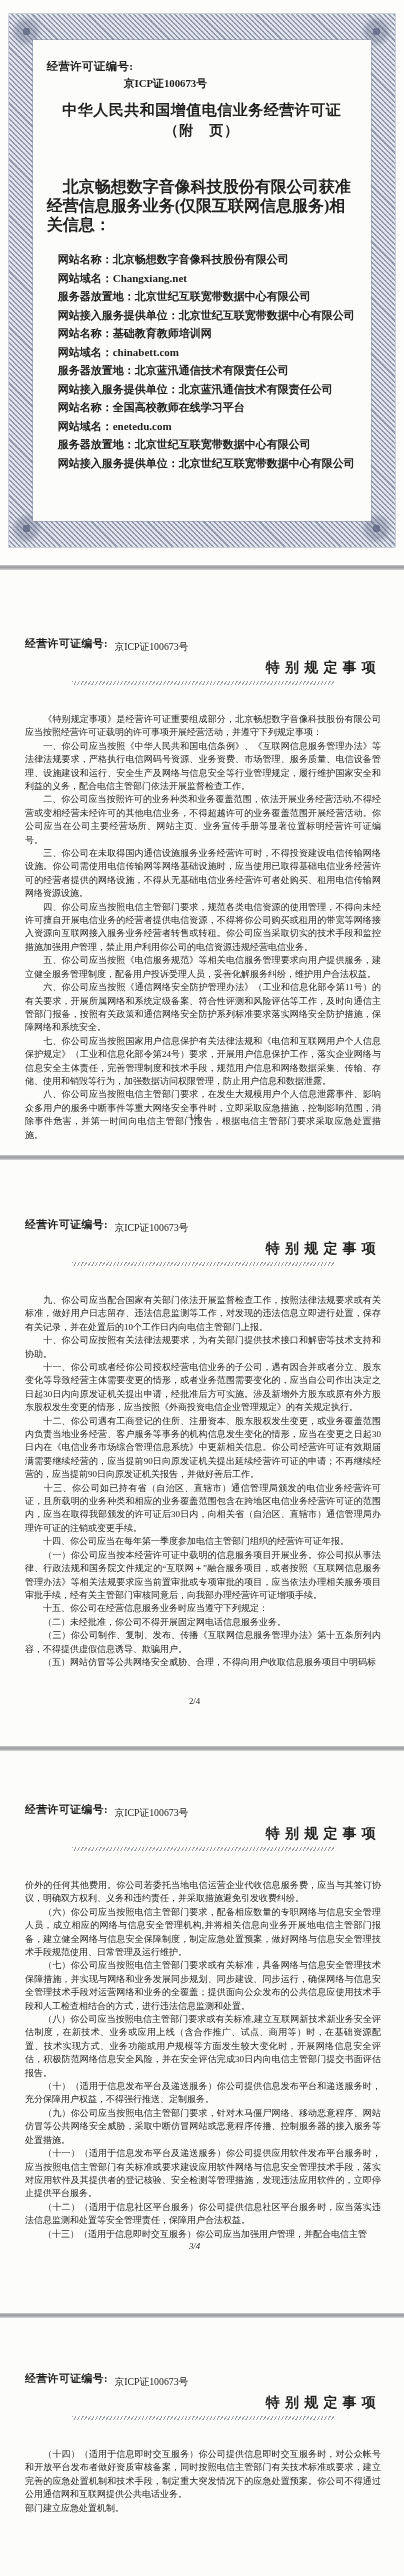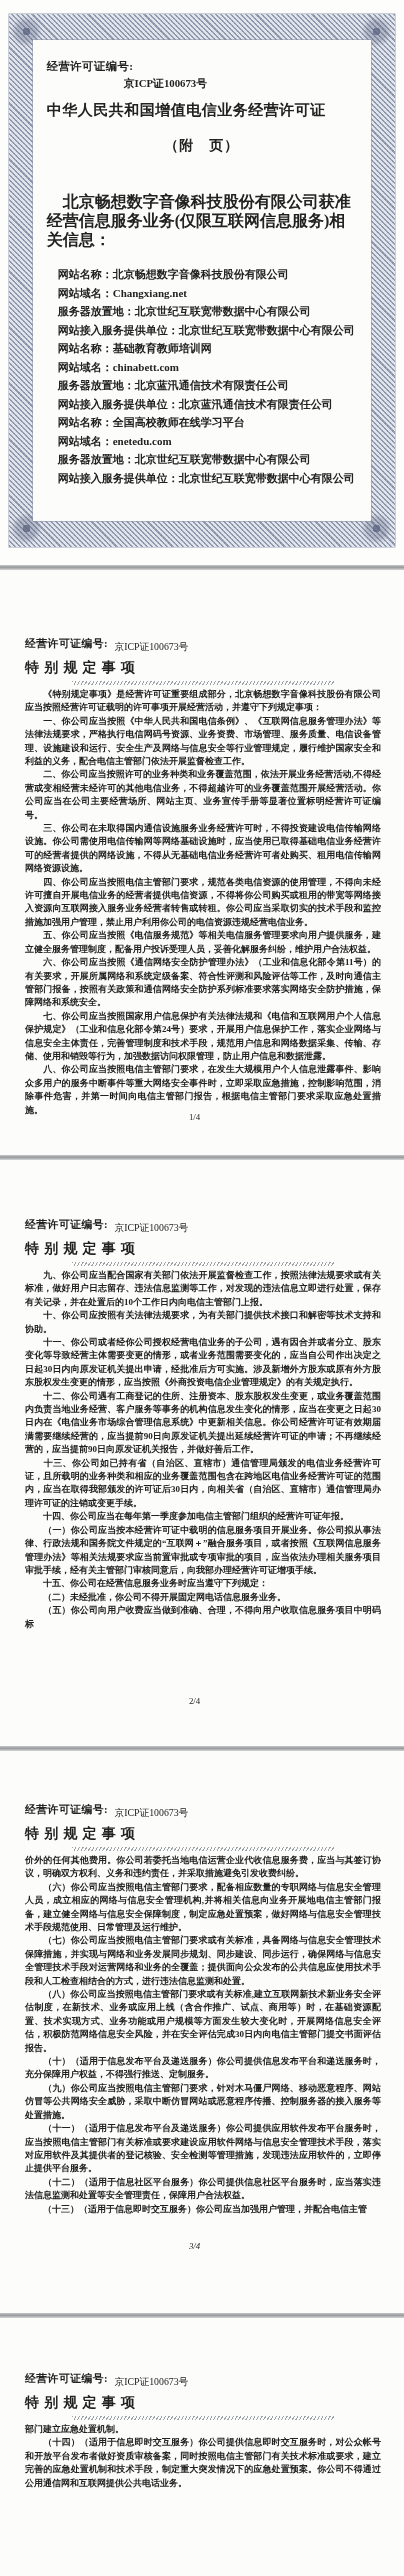--- a/index.html
+++ b/index.html
@@ -31,44 +31,44 @@
     background-size:36px 36px;
     background-position:0 0,100% 0,0 100%,100% 100%;
   }
   .cert-inner{
     position:absolute;inset:26px 24px;background:#fcfcfa;
     box-shadow:0 0 0 0.5px #848da0;
     padding:18.5px 14.4px 0 13.4px;box-sizing:border-box;
   }
   .cert-no-label{font-size:11.3px;font-weight:bold;letter-spacing:0.5px;}
   .cert-no-value{font-size:10.8px;font-weight:bold;margin:3.1px 0 0 77px;}
-  .cert-title{font-size:15px;font-weight:bold;margin-top:10.3px;letter-spacing:0.5px;}
-  .cert-subtitle{font-size:14px;font-weight:bold;text-align:center;margin-top:17px;letter-spacing:1px;}
+  .cert-title{font-size:15px;font-weight:bold;text-align:center;margin-top:10.3px;letter-spacing:0.5px;}
+  .cert-subtitle{font-size:14px;font-weight:bold;text-align:center;margin-top:2px;letter-spacing:1px;}
   .cert-intro{font-size:16px;font-weight:bold;line-height:19px;margin-top:37px;text-indent:1em;}
   .cert-entries{margin-top:9.3px;}
   .cert-entry{font-size:11px;font-weight:bold;line-height:18.5px;text-indent:1em;}
   
   .pv-page{box-sizing:border-box;padding-left:25px;padding-right:24px;}
   .page-2{height:590px;padding-top:72px;}
   .page-3{height:591px;padding-top:63px;}
   .page-4{height:567px;padding-top:57px;}
   .page-5{height:560px;padding-top:59px;}
   .page-divider{
     position:absolute;top:0;left:0;right:0;height:4.6px;
     background:linear-gradient(to bottom,#c6c8ca,#97999c 45%,#d4d5d6);
   }
   .pv-header{display:flex;align-items:flex-start;}
   .pv-no-label{font-size:10.8px;font-weight:bold;letter-spacing:0.5px;}
   .pv-no-value{font-size:9.8px;margin:3.6px 0 0 6.2px;}
-  .pv-title{font-size:14px;font-weight:bold;text-align:left;letter-spacing:5.2px;margin-top:5.2px;}
+  .pv-title{font-size:14px;font-weight:bold;text-align:right;letter-spacing:5.2px;margin-top:5.2px;}
   .pv-zigzag{
     width:263px;height:3.6px;margin:4.6px auto 0;
     background:repeating-linear-gradient(120deg,#9da2a8 0 1px,rgba(255,255,255,0) 1px 3.1px);
   }
-  .pv-body{margin-top:3px;font-weight:bold;}
+  .pv-body{margin-top:28px;}
   .pv-body p{
     margin:0;font-size:9px;line-height:13.4px;text-align:justify;
     word-break:break-all;
   }
   .pv-footer{
     position:absolute;left:0;right:16px;text-align:center;
     font-size:8.8px;font-family:"Liberation Serif","DejaVu Serif",serif;
   }
   .page-2 .pv-footer{bottom:33px;}
   .page-3 .pv-footer{bottom:40px;}
@@ -150,21 +150,22 @@
 
   <p>　　九、你公司应当配合国家有关部门依法开展监督检查工作，按照法律法规要求或有关标准，做好用户日志留存、违法信息监测等工作，对发现的违法信息立即进行处置，保存有关记录，并在处置后的10个工作日内向电信主管部门上报。</p>
       <p>　　十、你公司应按照有关法律法规要求，为有关部门提供技术接口和解密等技术支持和协助。</p>
       <p>　　十一、你公司或者经你公司授权经营电信业务的子公司，遇有因合并或者分立、股东变化等导致经营主体需要变更的情形，或者业务范围需要变化的，应当自公司作出决定之日起30日内向原发证机关提出申请，经批准后方可实施。涉及新增外方股东或原有外方股东股权发生变更的情形，应当按照《外商投资电信企业管理规定》的有关规定执行。</p>
       <p>　　十二、你公司遇有工商登记的住所、注册资本、股东股权发生变更，或业务覆盖范围内负责当地业务经营、客户服务等事务的机构信息发生变化的情形，应当在变更之日起30日内在《电信业务市场综合管理信息系统》中更新相关信息。你公司经营许可证有效期届满需要继续经营的，应当提前90日向原发证机关提出延续经营许可证的申请；不再继续经营的，应当提前90日向原发证机关报告，并做好善后工作。</p>
       <p>　　十三、你公司如已持有省（自治区、直辖市）通信管理局颁发的电信业务经营许可证，且所载明的业务种类和相应的业务覆盖范围包含在跨地区电信业务经营许可证的范围内，应当在取得我部颁发的许可证后30日内，向相关省（自治区、直辖市）通信管理局办理许可证的注销或变更手续。</p>
       <p>　　十四、你公司应当在每年第一季度参加电信主管部门组织的经营许可证年报。</p>
       <p>　　（一）你公司应当按本经营许可证中载明的信息服务项目开展业务。你公司拟从事法律、行政法规和国务院文件规定的“互联网＋”融合服务项目，或者按照《互联网信息服务管理办法》等相关法规要求应当前置审批或专项审批的项目，应当依法办理相关服务项目审批手续，经有关主管部门审核同意后，向我部办理经营许可证增项手续。</p>
       <p>　　十五、你公司在经营信息服务业务时应当遵守下列规定：</p>
       <p>　　（二）未经批准，你公司不得开展固定网电话信息服务业务。</p>
-      <p>　　（五）你公司向用户收费应当做到准确、合理，不得向用户收取信息服务项目中明码标</p>
+      <p>　　（三）你公司制作、复制、发布、传播《互联网信息服务管理办法》第十五条所列内容，不得提供虚假信息诱导、欺骗用户。</p>
+      <p>　　（五）网站仿冒等公共网络安全威胁、合理，不得向用户收取信息服务项目中明码标</p>
     </div>
   <div class="pv-footer">2/4</div>
 </div>
 
 <div class="page pv-page page-4">
   <div class="page-divider"></div>
   <div class="pv-header">
     <span class="pv-no-label">经营许可证编号:</span>
     <span class="pv-no-value">京ICP证100673号</span>
   </div>
@@ -188,18 +189,18 @@
 <div class="page pv-page page-5">
   <div class="page-divider"></div>
   <div class="pv-header">
     <span class="pv-no-label">经营许可证编号:</span>
     <span class="pv-no-value">京ICP证100673号</span>
   </div>
   <div class="pv-title">特别规定事项</div>
   <div class="pv-zigzag"></div>
   <div class="pv-body">
 
-  <p>部门建立应急处置机制。</p>
-      <p>　　（十四）（适用于信息即时交互服务）你公司提供信息即时交互服务时，对公众帐号和开放平台发布者做好资质审核备案，同时按照电信主管部门有关技术标准或要求，建立完善的应急处置机制和技术手段，制定重大突发情况下的应急处置预案。你公司不得通过公用通信网和互联网提供公共电话业务。</p>
+  <p>　　（十四）（适用于信息即时交互服务）你公司提供信息即时交互服务时，对公众帐号和开放平台发布者做好资质审核备案，同时按照电信主管部门有关技术标准或要求，建立完善的应急处置机制和技术手段，制定重大突发情况下的应急处置预案。你公司不得通过公用通信网和互联网提供公共电话业务。</p>
+      <p>部门建立应急处置机制。</p>
     </div>
 
 </div>
 
 
 </body></html>

